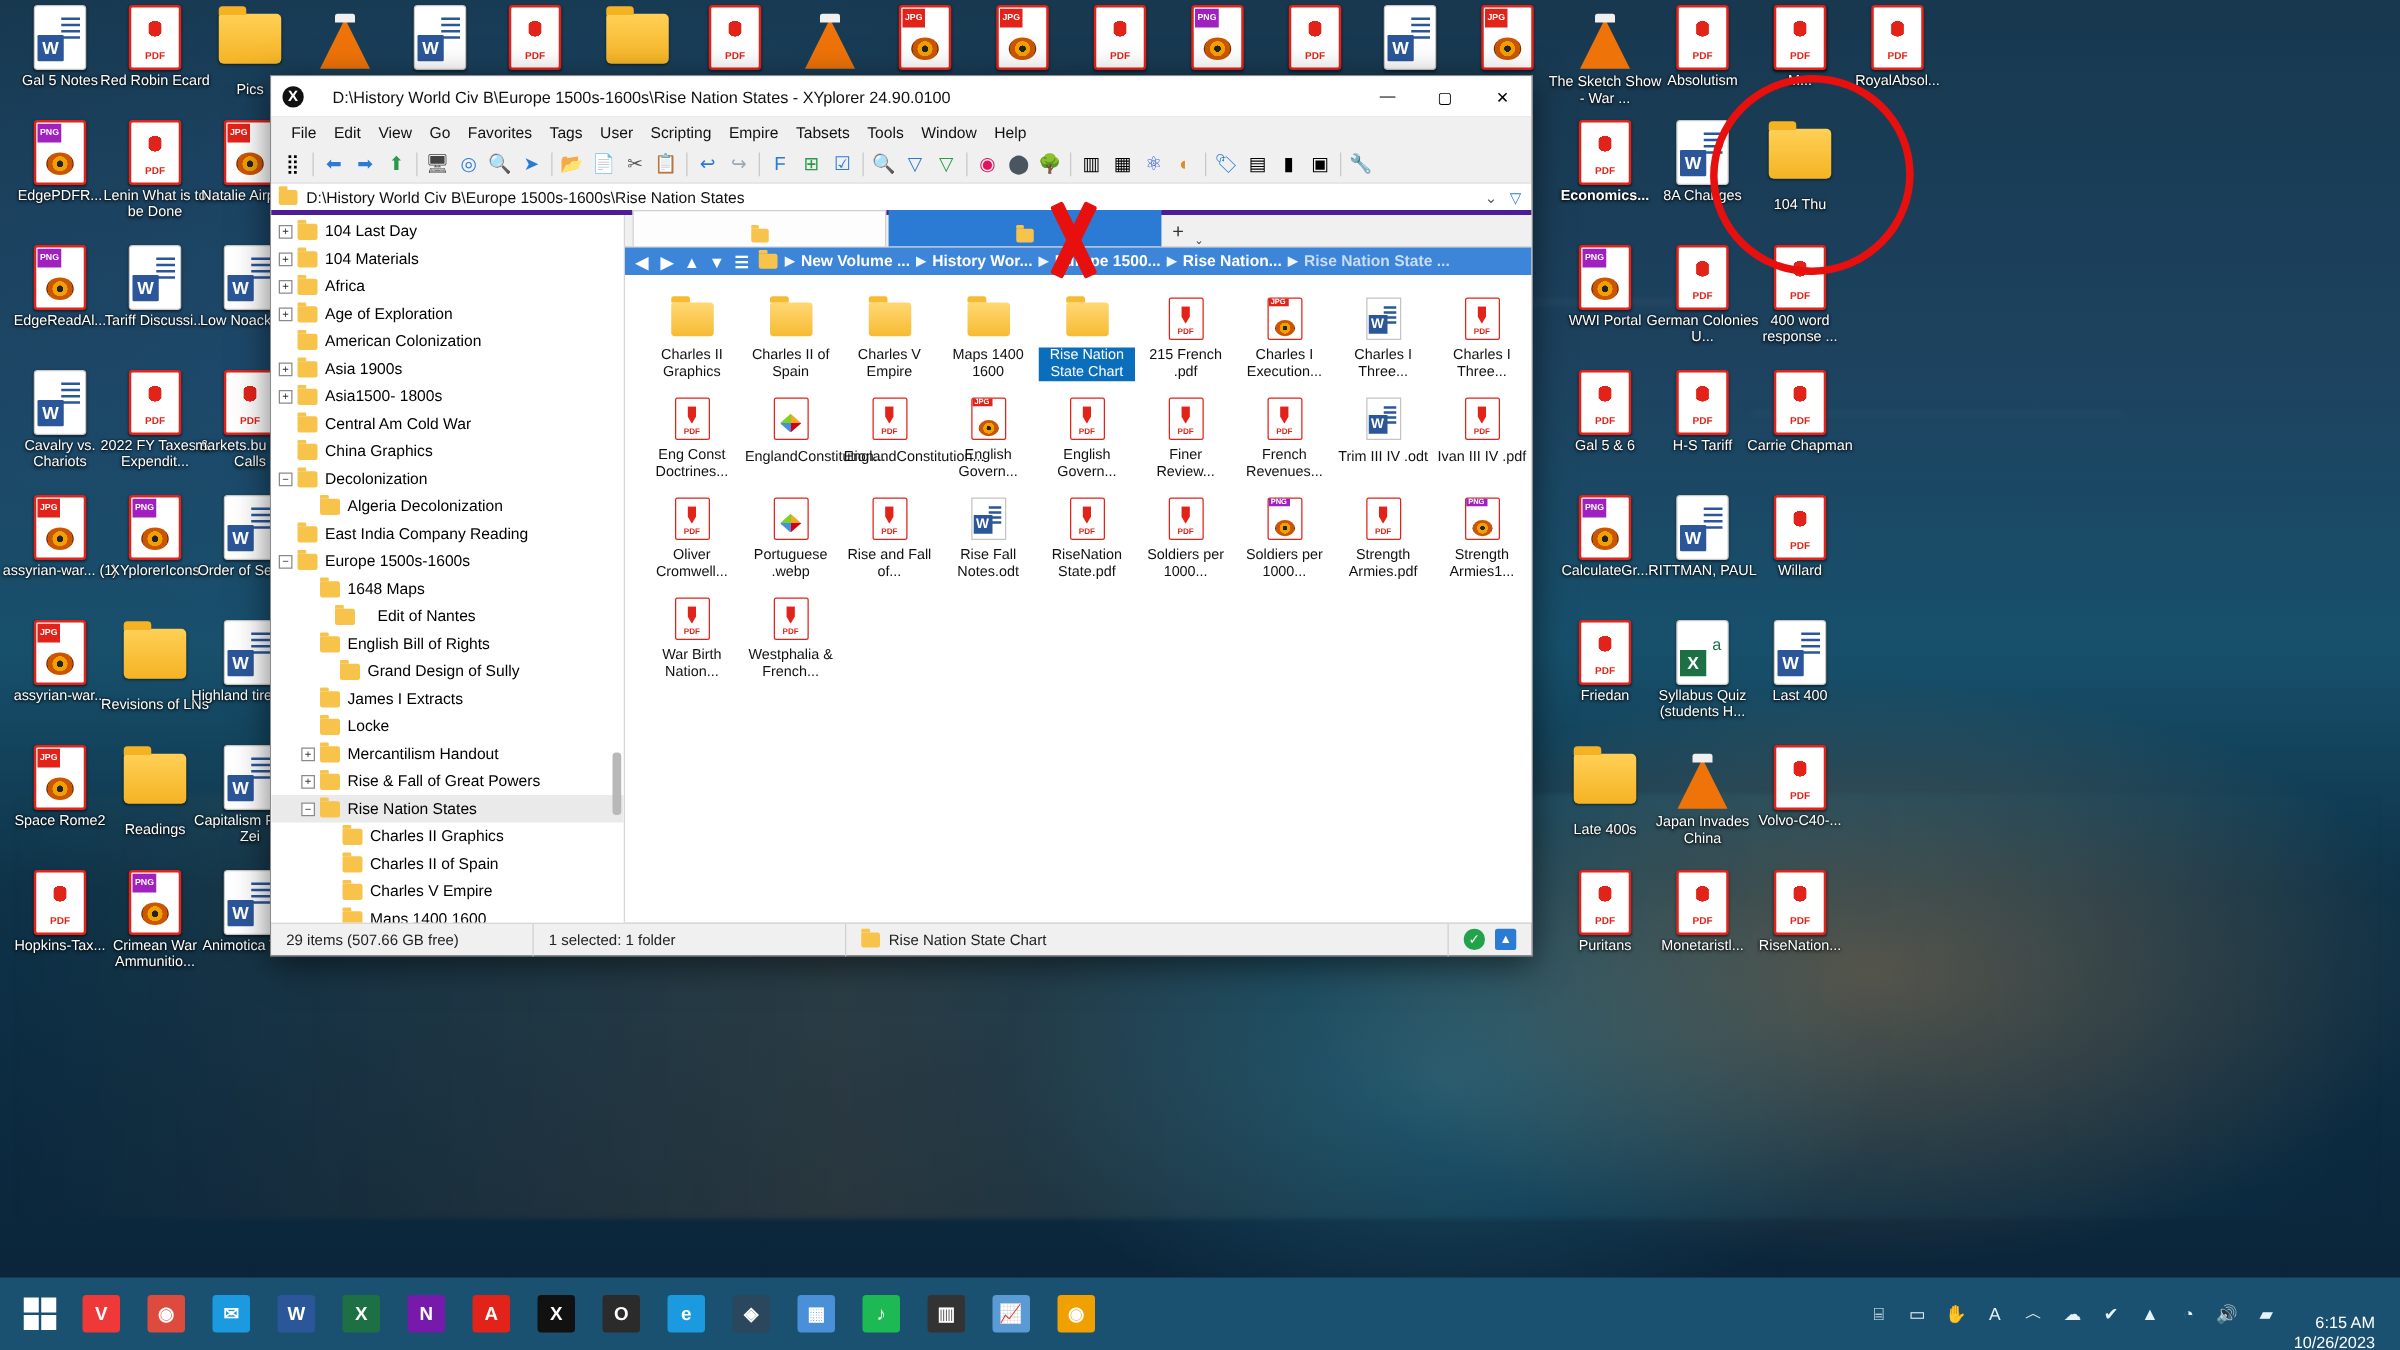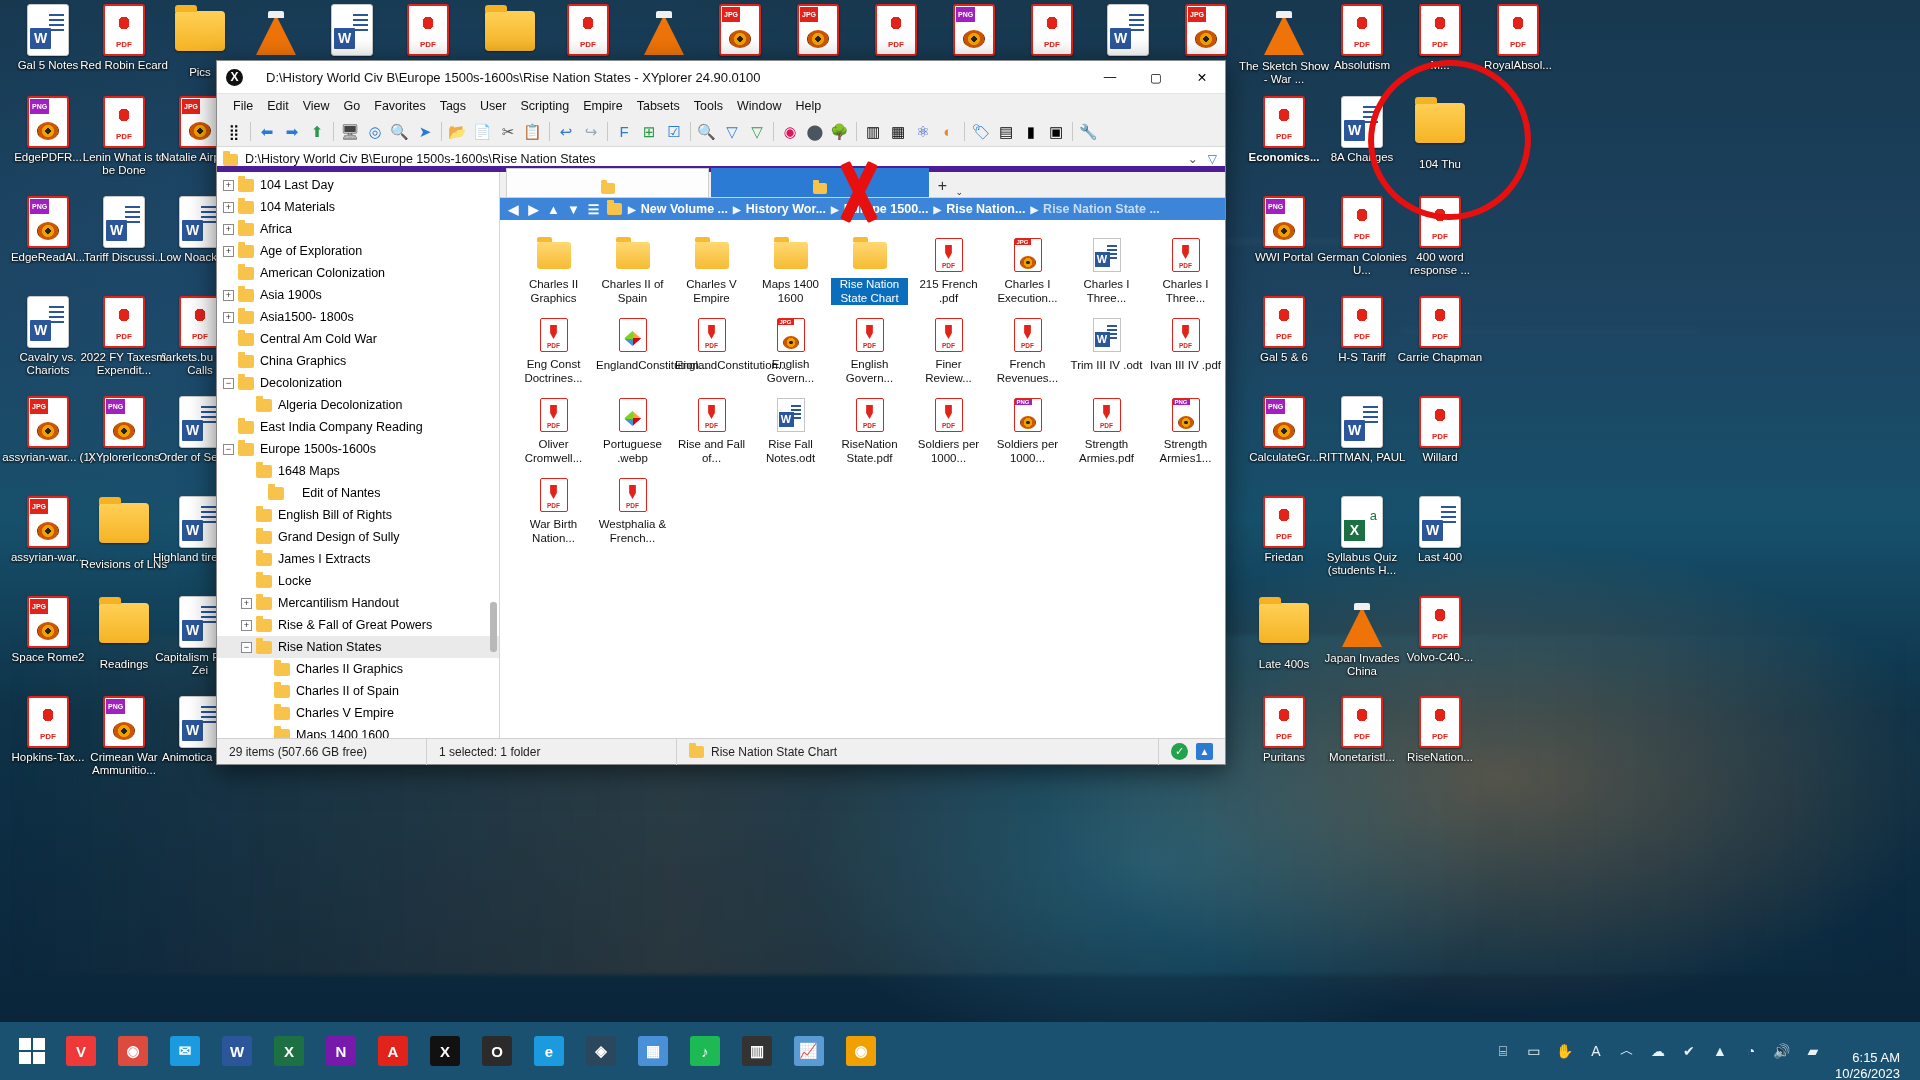--- a/index.html
+++ b/index.html
@@ -128,22 +128,22 @@
 
   .toolbar{
     height:30px; background:#f0f0f0; display:flex; align-items:center;
     gap:1px; padding:0 5px; border-bottom:1px solid #dadada;
   }
   .tb{ width:24px;height:24px; display:flex;align-items:center;justify-content:center;
     border-radius:2px; font-size:15px; line-height:1;}
   .tbsep{ width:1px;height:19px;background:#c8c8c8;margin:0 3px;}
 
   .addrbar{
-    height:25px; background:#fff; display:flex; align-items:flex-end;
-    border-bottom:6px solid #4c1d95; padding:0 4px 0 6px;
+    height:25px; background:#fff; display:flex; align-items:center;
+    border-bottom:4px solid #4c1d95; padding:0 4px 0 6px;
   }
   .addr-folder{
     width:15px;height:12px;background:#f7c34b;border-radius:1px 2px 2px 2px;
     margin-right:7px; position:relative; flex:none;
   }
   .addr-folder:before{content:"";position:absolute;top:-3px;left:0;width:7px;height:3px;
     background:#f7c34b;border-radius:1px 1px 0 0;}
   .addr-txt{ font-size:12.5px; color:#111; }
   .addr-right{ margin-left:auto; display:flex; align-items:center; gap:10px; padding-right:4px;}
 
@@ -854,21 +854,21 @@
         <div class="tnode" style="padding-left: 24px; gap: 12px;">
           <span class="exp none"></span>
           <span class="tfold"></span>
           <span>Edit of Nantes</span>
         </div>
         <div class="tnode" style="padding-left: 24px;">
           <span class="exp none"></span>
           <span class="tfold"></span>
           <span>English Bill of Rights</span>
         </div>
-        <div class="tnode" style="padding-left: 24px;">
+        <div class="tnode" style="padding-left: 40px;">
           <span class="exp none"></span>
           <span class="tfold"></span>
           <span>Grand Design of Sully</span>
         </div>
         <div class="tnode" style="padding-left: 24px;">
           <span class="exp none"></span>
           <span class="tfold"></span>
           <span>James I Extracts</span>
         </div>
         <div class="tnode" style="padding-left: 24px;">

